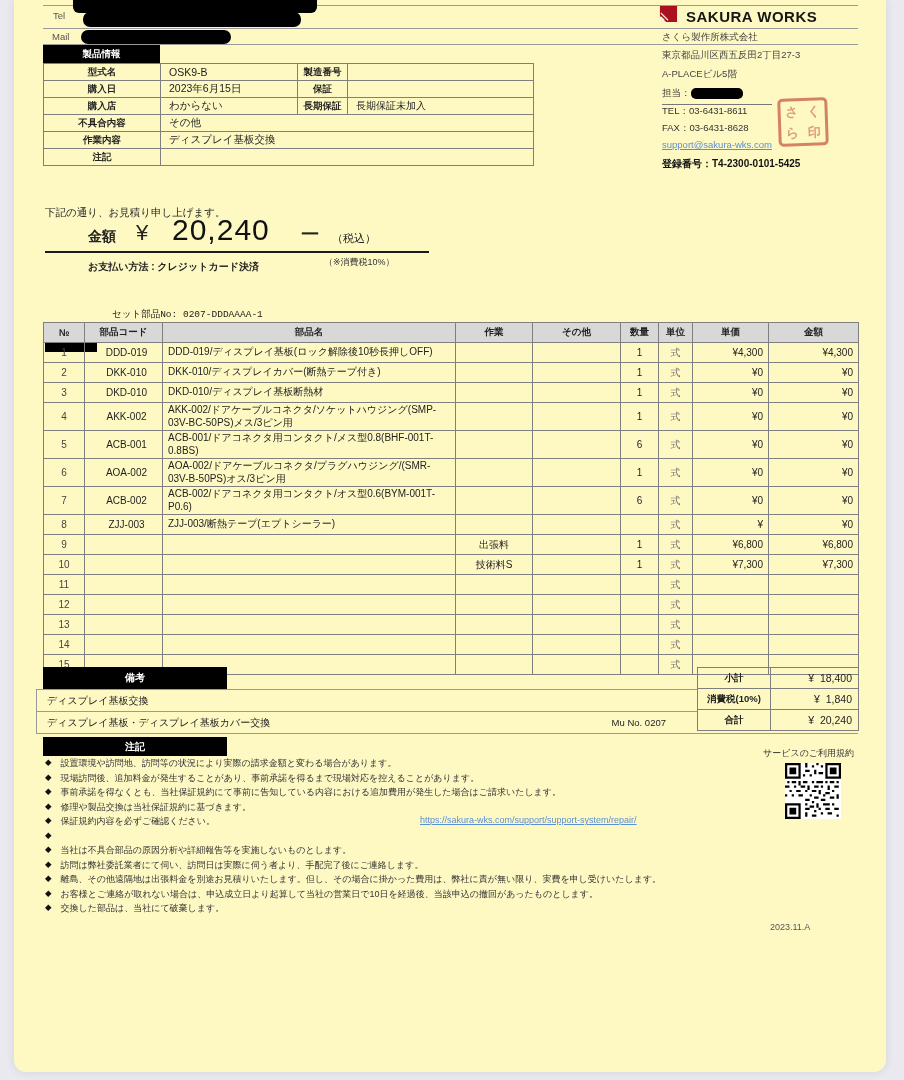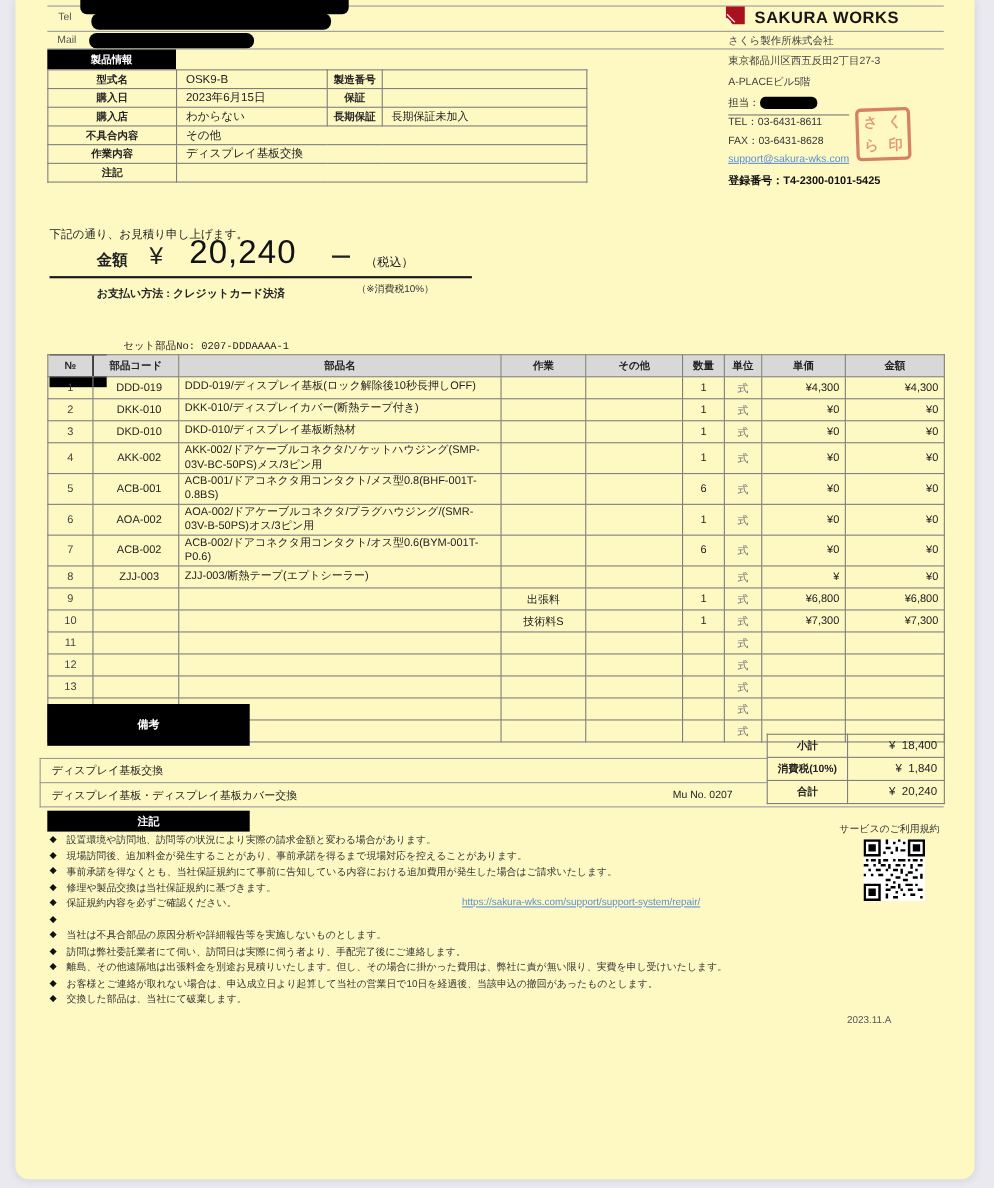--- a/index.html
+++ b/index.html
@@ -346,21 +346,21 @@
             <td></td>
             <td></td>
             <td class="c-unit">式</td>
             <td></td>
             <td></td>
           </tr>
     </tbody>
       </table>
   </div>
 
-  <div class="badge" style="left:29px; top:640px; width:184px; height:38px; font-size:10px;">備考</div>
+  <div class="badge" style="left:29px; top:667px; width:184px; height:22px; font-size:10px;">備考</div>
   <div class="hline" style="left:22px; top:689px; width:661px;"></div>
   <div class="abs" style="left:33px; top:694px; font-size:10px;">ディスプレイ基板交換</div>
   <div class="hline" style="left:22px; top:711px; width:661px;"></div>
   <div class="abs" style="left:33px; top:716px; font-size:10px;">ディスプレイ基板・ディスプレイ基板カバー交換</div>
   <div class="abs" style="left:530px; top:717px; width:122px; text-align:right; font-size:9.5px;">Mu No. 0207</div>
   <div class="hline" style="left:22px; top:733px; width:822px;"></div>
   <div class="vline" style="left:22px; top:689px; height:45px;"></div>
 
   <div class="abs" style="left:683px; top:667px;">
     <table class="totals" style="width:161px;padding-left:21px;">

